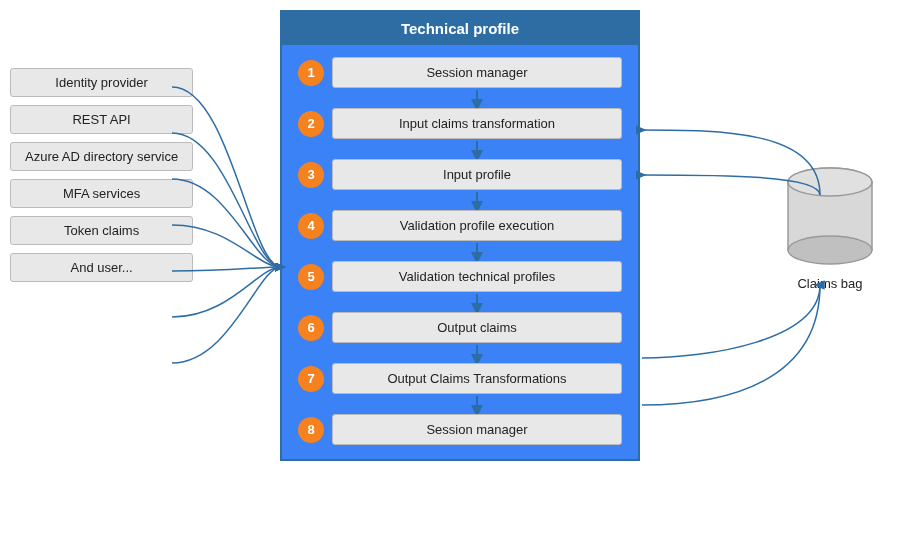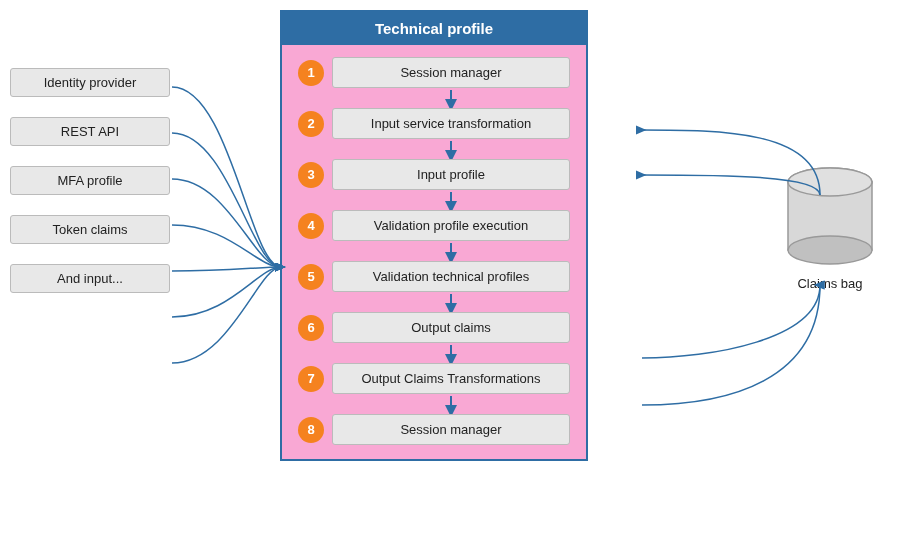--- a/index.html
+++ b/index.html
@@ -18,39 +18,39 @@
       width: 910px;
       height: 539px;
     }
     
     .left-items {
       position: absolute;
       left: 10px;
       top: 68px;
       display: flex;
       flex-direction: column;
-      gap: 20px;
+      gap: 8px;
     }
     .left-box {
       background: #e8e8e8;
       border: 1px solid #bbb;
       border-radius: 3px;
       padding: 6px 14px;
       font-size: 13px;
       text-align: center;
       min-width: 160px;
       color: #222;
     }
     
     .tp-panel {
       position: absolute;
       left: 280px;
       top: 10px;
-      width: 308px;
-      background: #f9a8d4;
+      width: 360px;
+      background: #3b82f6;
       border: 2px solid #2e6da4;
     }
     .tp-header {
       background: #2e6da4;
       color: white;
       text-align: center;
       font-size: 15px;
       font-weight: 600;
       padding: 8px 0;
     }
@@ -125,23 +125,24 @@
     }
   </style>
 </head>
 <body>
 
 <div class="diagram">
 
   <div class="left-items">
     <div class="left-box">Identity provider</div>
     <div class="left-box">REST API</div>
-    <div class="left-box">MFA profile</div>
+    <div class="left-box">Azure AD directory service</div>
+    <div class="left-box">MFA services</div>
     <div class="left-box">Token claims</div>
-    <div class="left-box">And input...</div>
+    <div class="left-box">And user...</div>
   </div>
 
   <div class="tp-panel">
     <div class="tp-header">Technical profile</div>
     <div class="tp-body">
 
       <div class="tp-row">
         <div class="step-badge">1</div>
         <div class="step-box">Session manager</div>
       </div>
@@ -151,21 +152,21 @@
               <marker id="ah1" markerWidth="6" markerHeight="6" refX="3" refY="3" orient="auto">
                 <path d="M0,0 L0,6 L6,3 z" fill="#2e6da4"></path>
               </marker>
             </defs>
             <line x1="6" y1="0" x2="6" y2="15" stroke="#2e6da4" stroke-width="2" marker-end="url(#ah1)"></line>
           </svg>
       </div>
 
       <div class="tp-row">
         <div class="step-badge">2</div>
-        <div class="step-box">Input service transformation</div>
+        <div class="step-box">Input claims transformation</div>
       </div>
       <div class="arrow-down">
         <svg width="12" height="18">
             <defs>
               <marker id="ah2" markerWidth="6" markerHeight="6" refX="3" refY="3" orient="auto">
                 <path d="M0,0 L0,6 L6,3 z" fill="#2e6da4"></path>
               </marker>
             </defs>
             <line x1="6" y1="0" x2="6" y2="15" stroke="#2e6da4" stroke-width="2" marker-end="url(#ah2)"></line>
           </svg>

